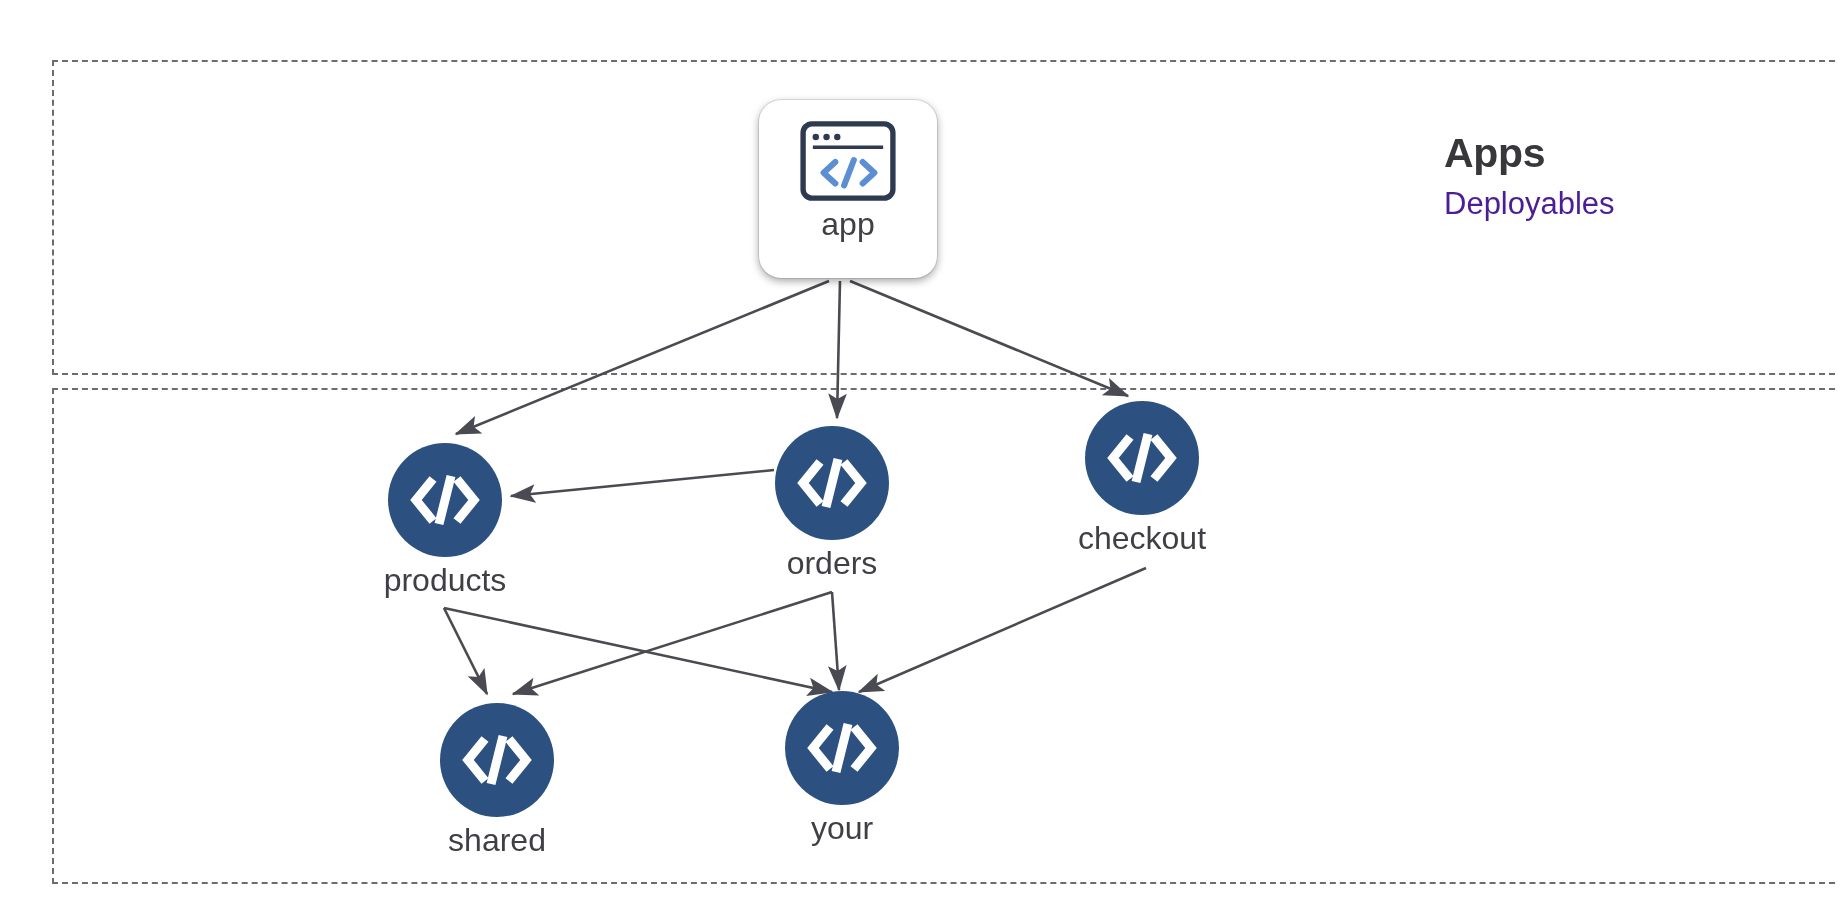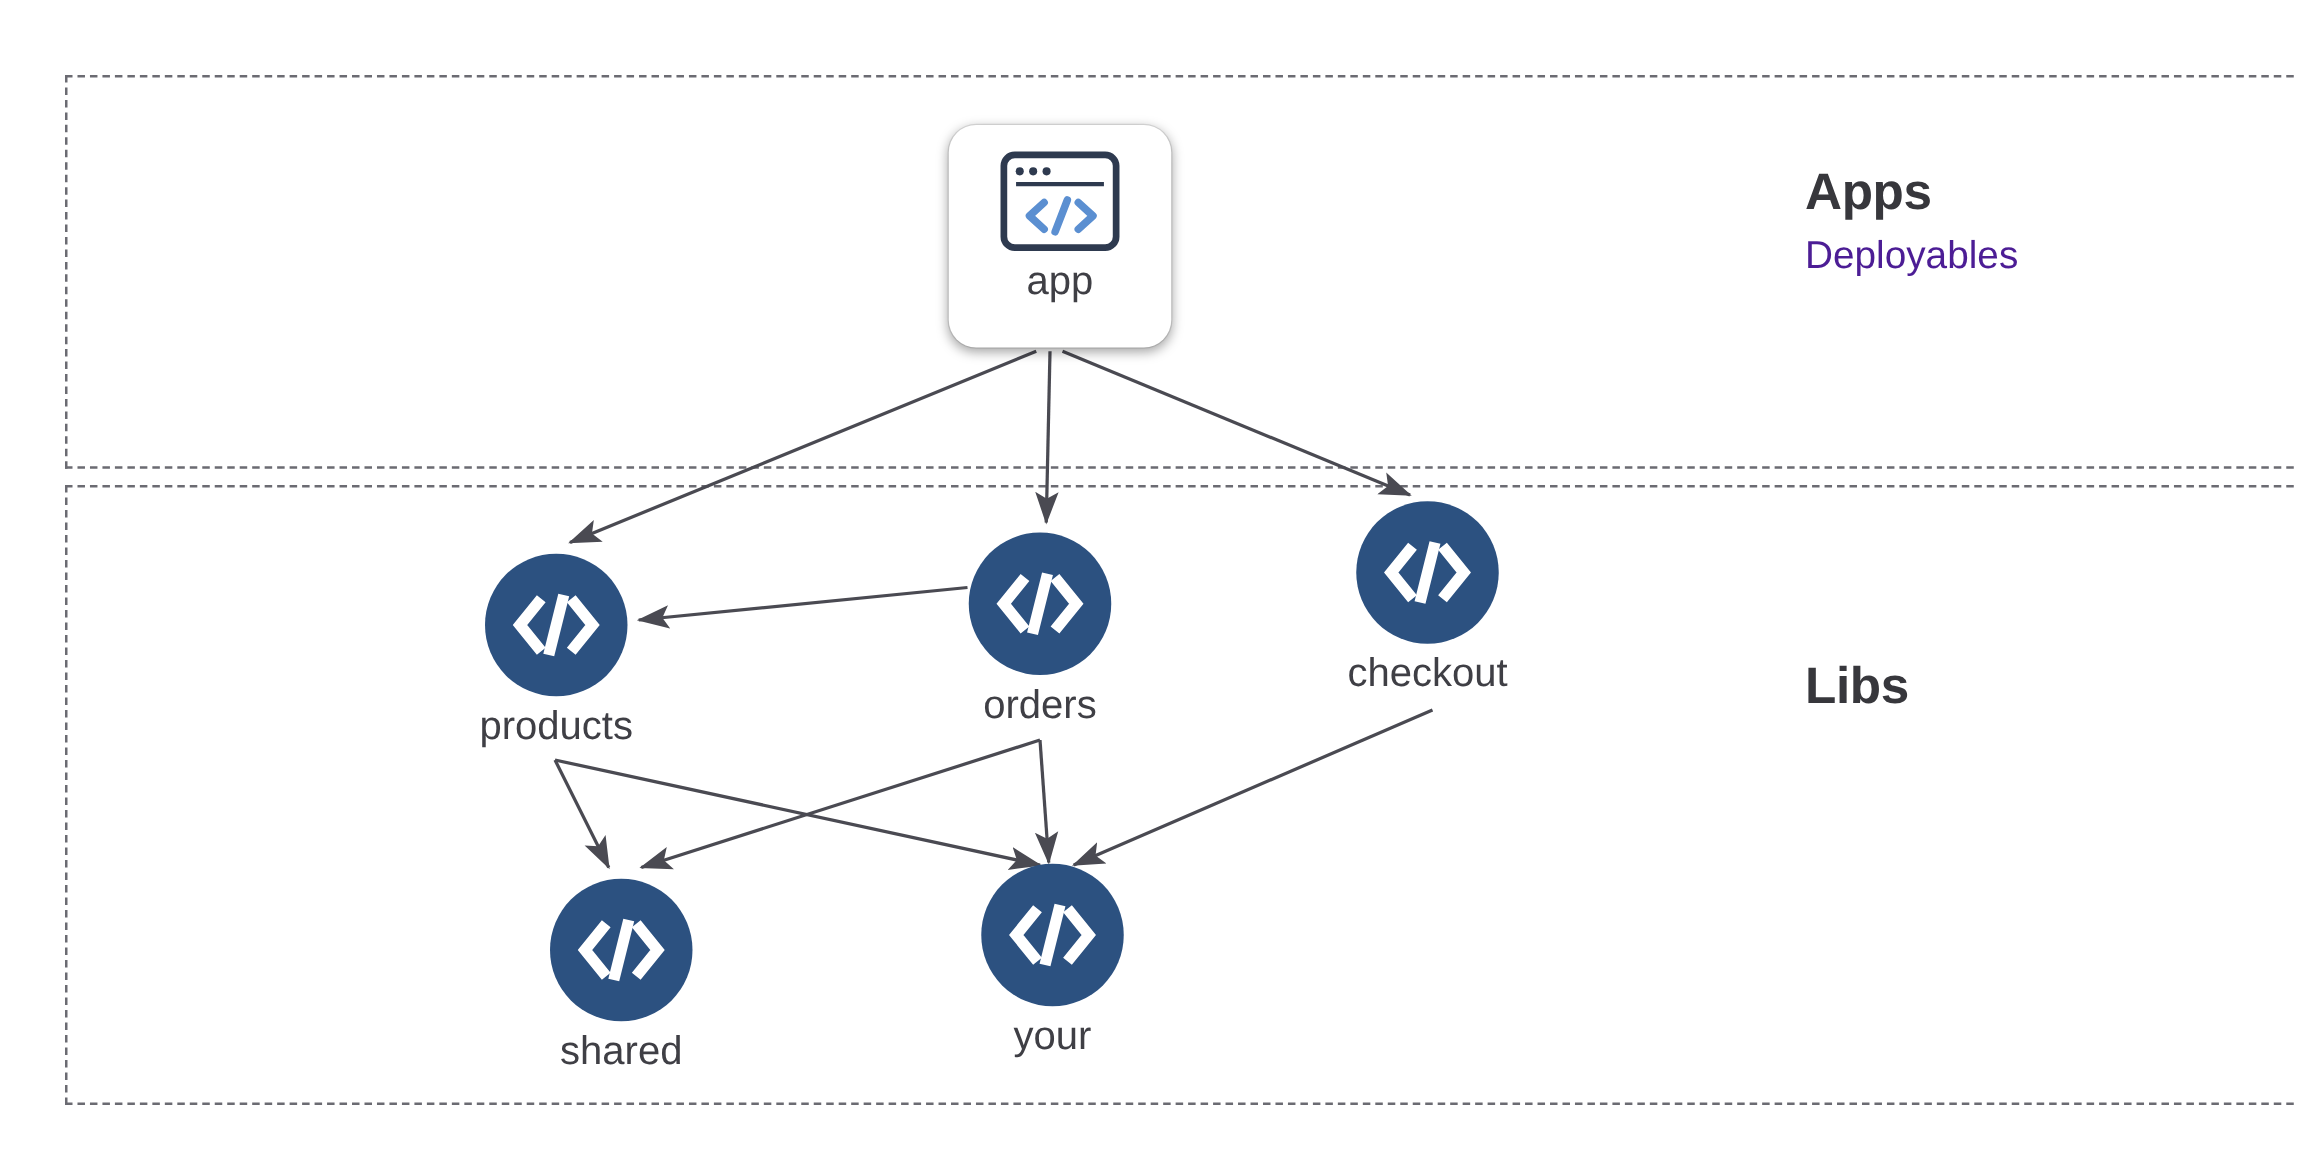--- a/index.html
+++ b/index.html
@@ -74,21 +74,20 @@
 
   <div id="apps-box" class="group-box"></div>
   <div id="libs-box" class="group-box"></div>
 
   <div id="apps-label" class="group-label">
     <div class="group-title">Apps</div>
     <div class="group-sub">Deployables</div>
   </div>
 
   <div id="libs-label" class="group-label">
-    <div class="group-title">Libs</div>
   </div>
 
   <svg id="edges" viewBox="0 0 1838 920" xmlns="http://www.w3.org/2000/svg">
     <defs>
       <marker id="arrow" markerWidth="11" markerHeight="11" refX="9.4" refY="4" orient="auto" markerUnits="strokeWidth">
         <path d="M0,0.4 L10,4 L0,7.6 L2.1,4 Z" fill="#4a4a52"></path>
       </marker>
     </defs>
     <g fill="none" stroke="#4a4a52" stroke-width="2.6" marker-end="url(#arrow)">
 

